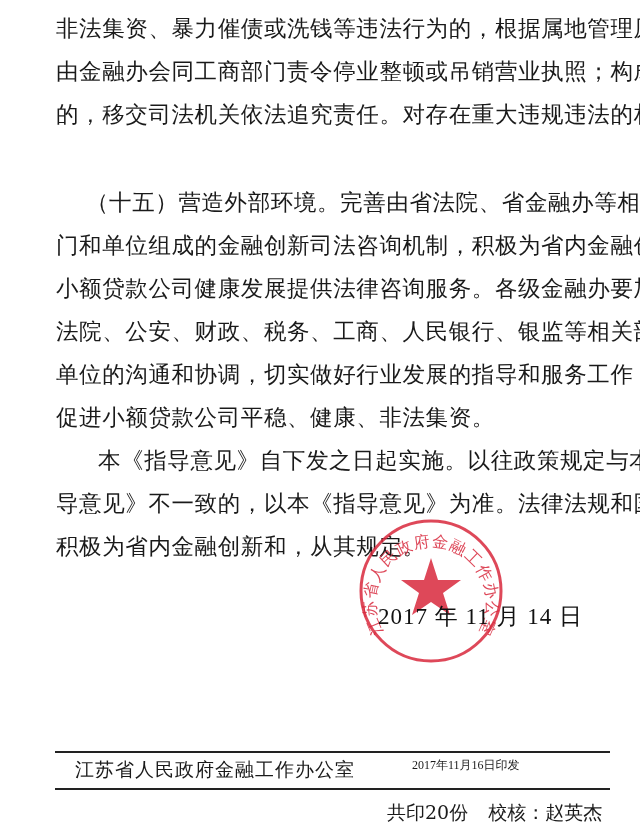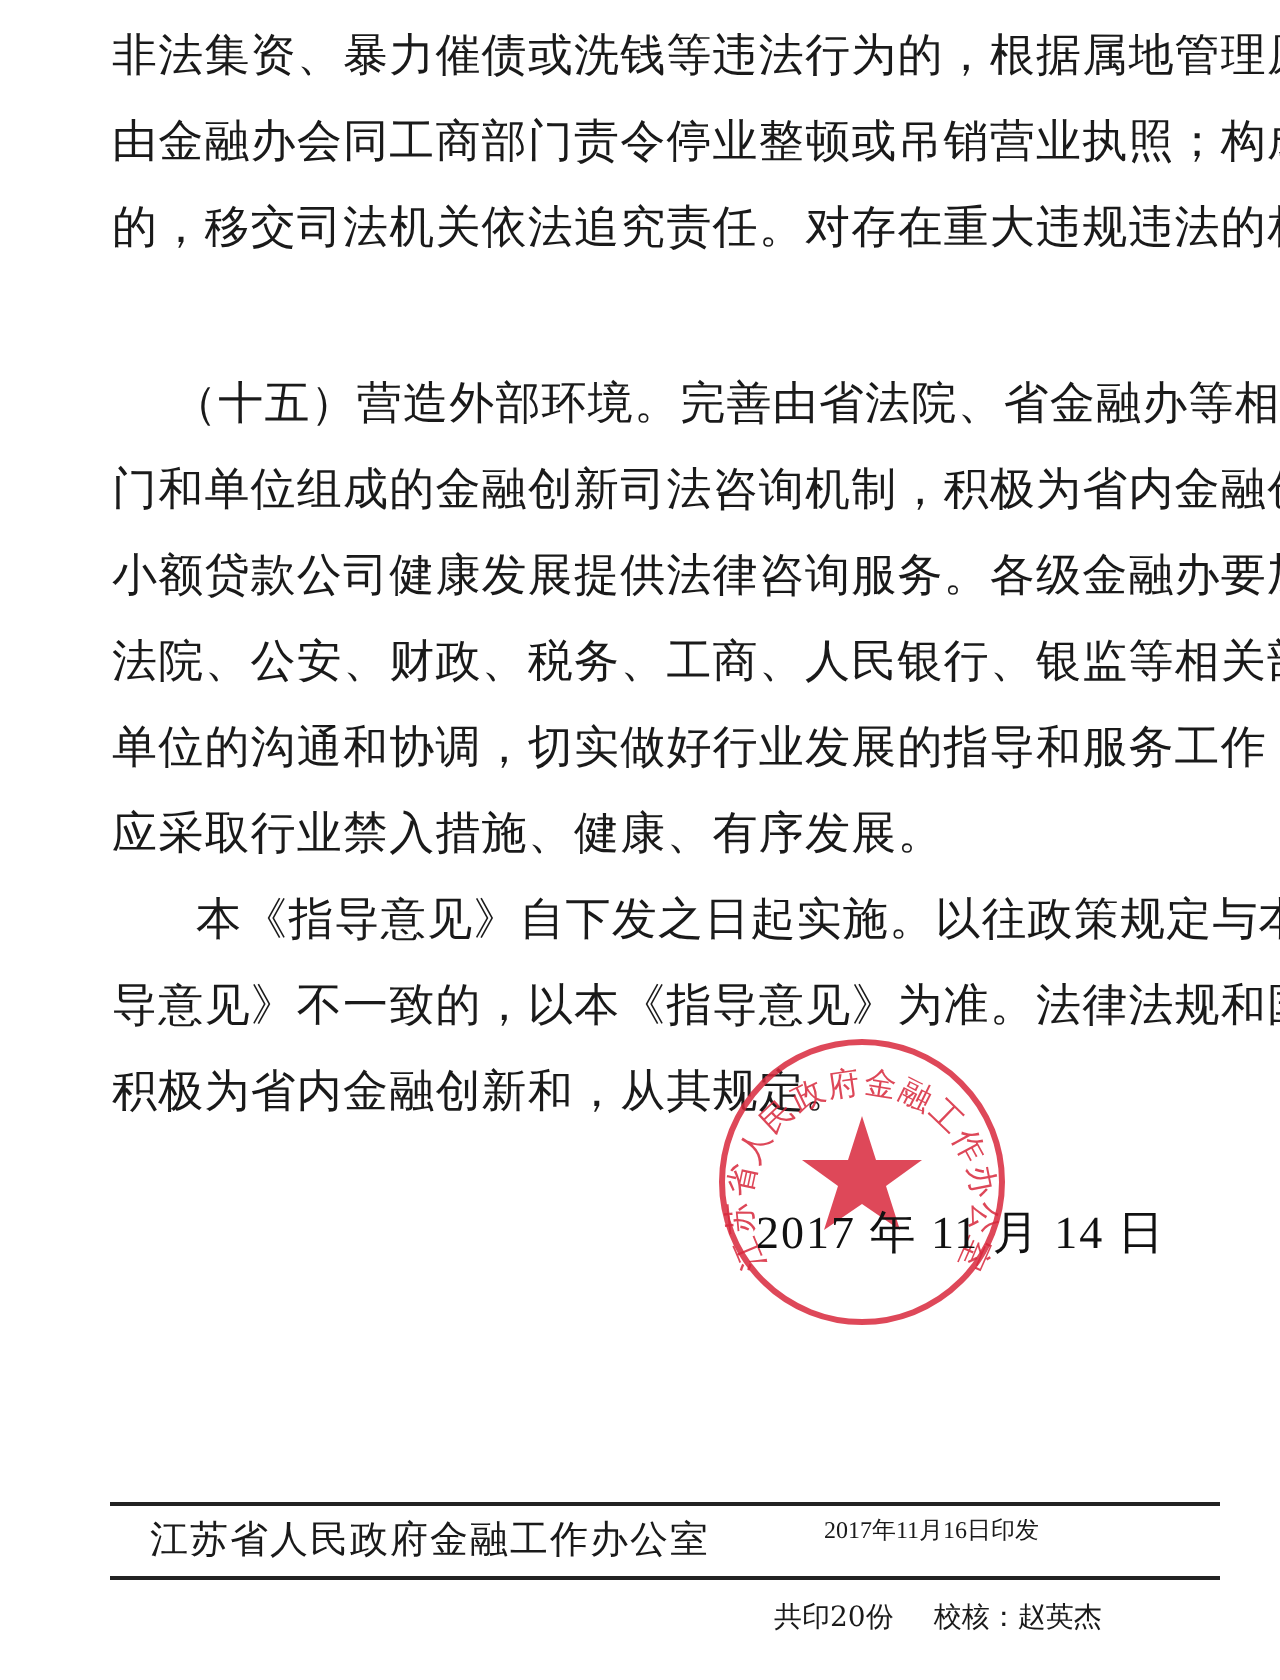--- a/index.html
+++ b/index.html
@@ -21,39 +21,39 @@
       font-size: 23px; color: #111; letter-spacing: 1px; white-space: nowrap; padding-left: 12px;
     }
     .rule { position: absolute; left: 55px; width: 555px; height: 2px; background: #222; }
     .footer-org {
       position: absolute; left: 75px; top: 757px; font-size: 19px; letter-spacing: 1px; white-space: nowrap;
     }
     .footer-date {
       position: absolute; left: 412px; top: 757px; font-family: "Liberation Serif", serif; font-size: 12px; white-space: nowrap;
     }
     .footer-print {
-      position: absolute; left: 387px; top: 800px; font-size: 14px; white-space: nowrap;
+      position: absolute; left: 387px; top: 800px; font-size: 19px; white-space: nowrap;
     }
     .footer-print span + span { margin-left: 20px; }
   </style>
 </head>
 <body>
 
 <div class="page">
 
   <div class="line" style="top:14px">非法集资、暴力催债或洗钱等违法行为的，根据属地管理原则，</div>
   <div class="line" style="top:57px">由金融办会同工商部门责令停业整顿或吊销营业执照；构成犯罪</div>
   <div class="line" style="top:100px">的，移交司法机关依法追究责任。对存在重大违规违法的相关责</div>
 
   <div class="line indent" style="top:188px;left:86px">（十五）营造外部环境。完善由省法院、省金融办等相关部</div>
   <div class="line" style="top:231px">门和单位组成的金融创新司法咨询机制，积极为省内金融创新和</div>
   <div class="line" style="top:274px">小额贷款公司健康发展提供法律咨询服务。各级金融办要加强与</div>
   <div class="line" style="top:317px">法院、公安、财政、税务、工商、人民银行、银监等相关部门和</div>
   <div class="line" style="top:360px">单位的沟通和协调，切实做好行业发展的指导和服务工作，共同</div>
-  <div class="line" style="top:403px">应采取行业禁入措施、健康、有序发展。</div>
+  <div class="line" style="top:403px">促进小额贷款公司平稳、健康、非法集资。</div>
 
   <div class="line indent" style="top:446px">本《指导意见》自下发之日起实施。以往政策规定与本《指</div>
   <div class="line" style="top:489px">导意见》不一致的，以本《指导意见》为准。法律法规和国家有</div>
   <div class="line" style="top:532px">积极为省内金融创新和，从其规定。</div>
 
   <svg class="stamp" viewBox="0 0 146 146">
     <defs>
       <path id="arc" d="M 28 118 A 56 56 0 1 1 118 118"></path>
     </defs>
     <circle cx="73" cy="73" r="70" fill="none" stroke="#d8283c" stroke-width="3" opacity="0.85"></circle>

